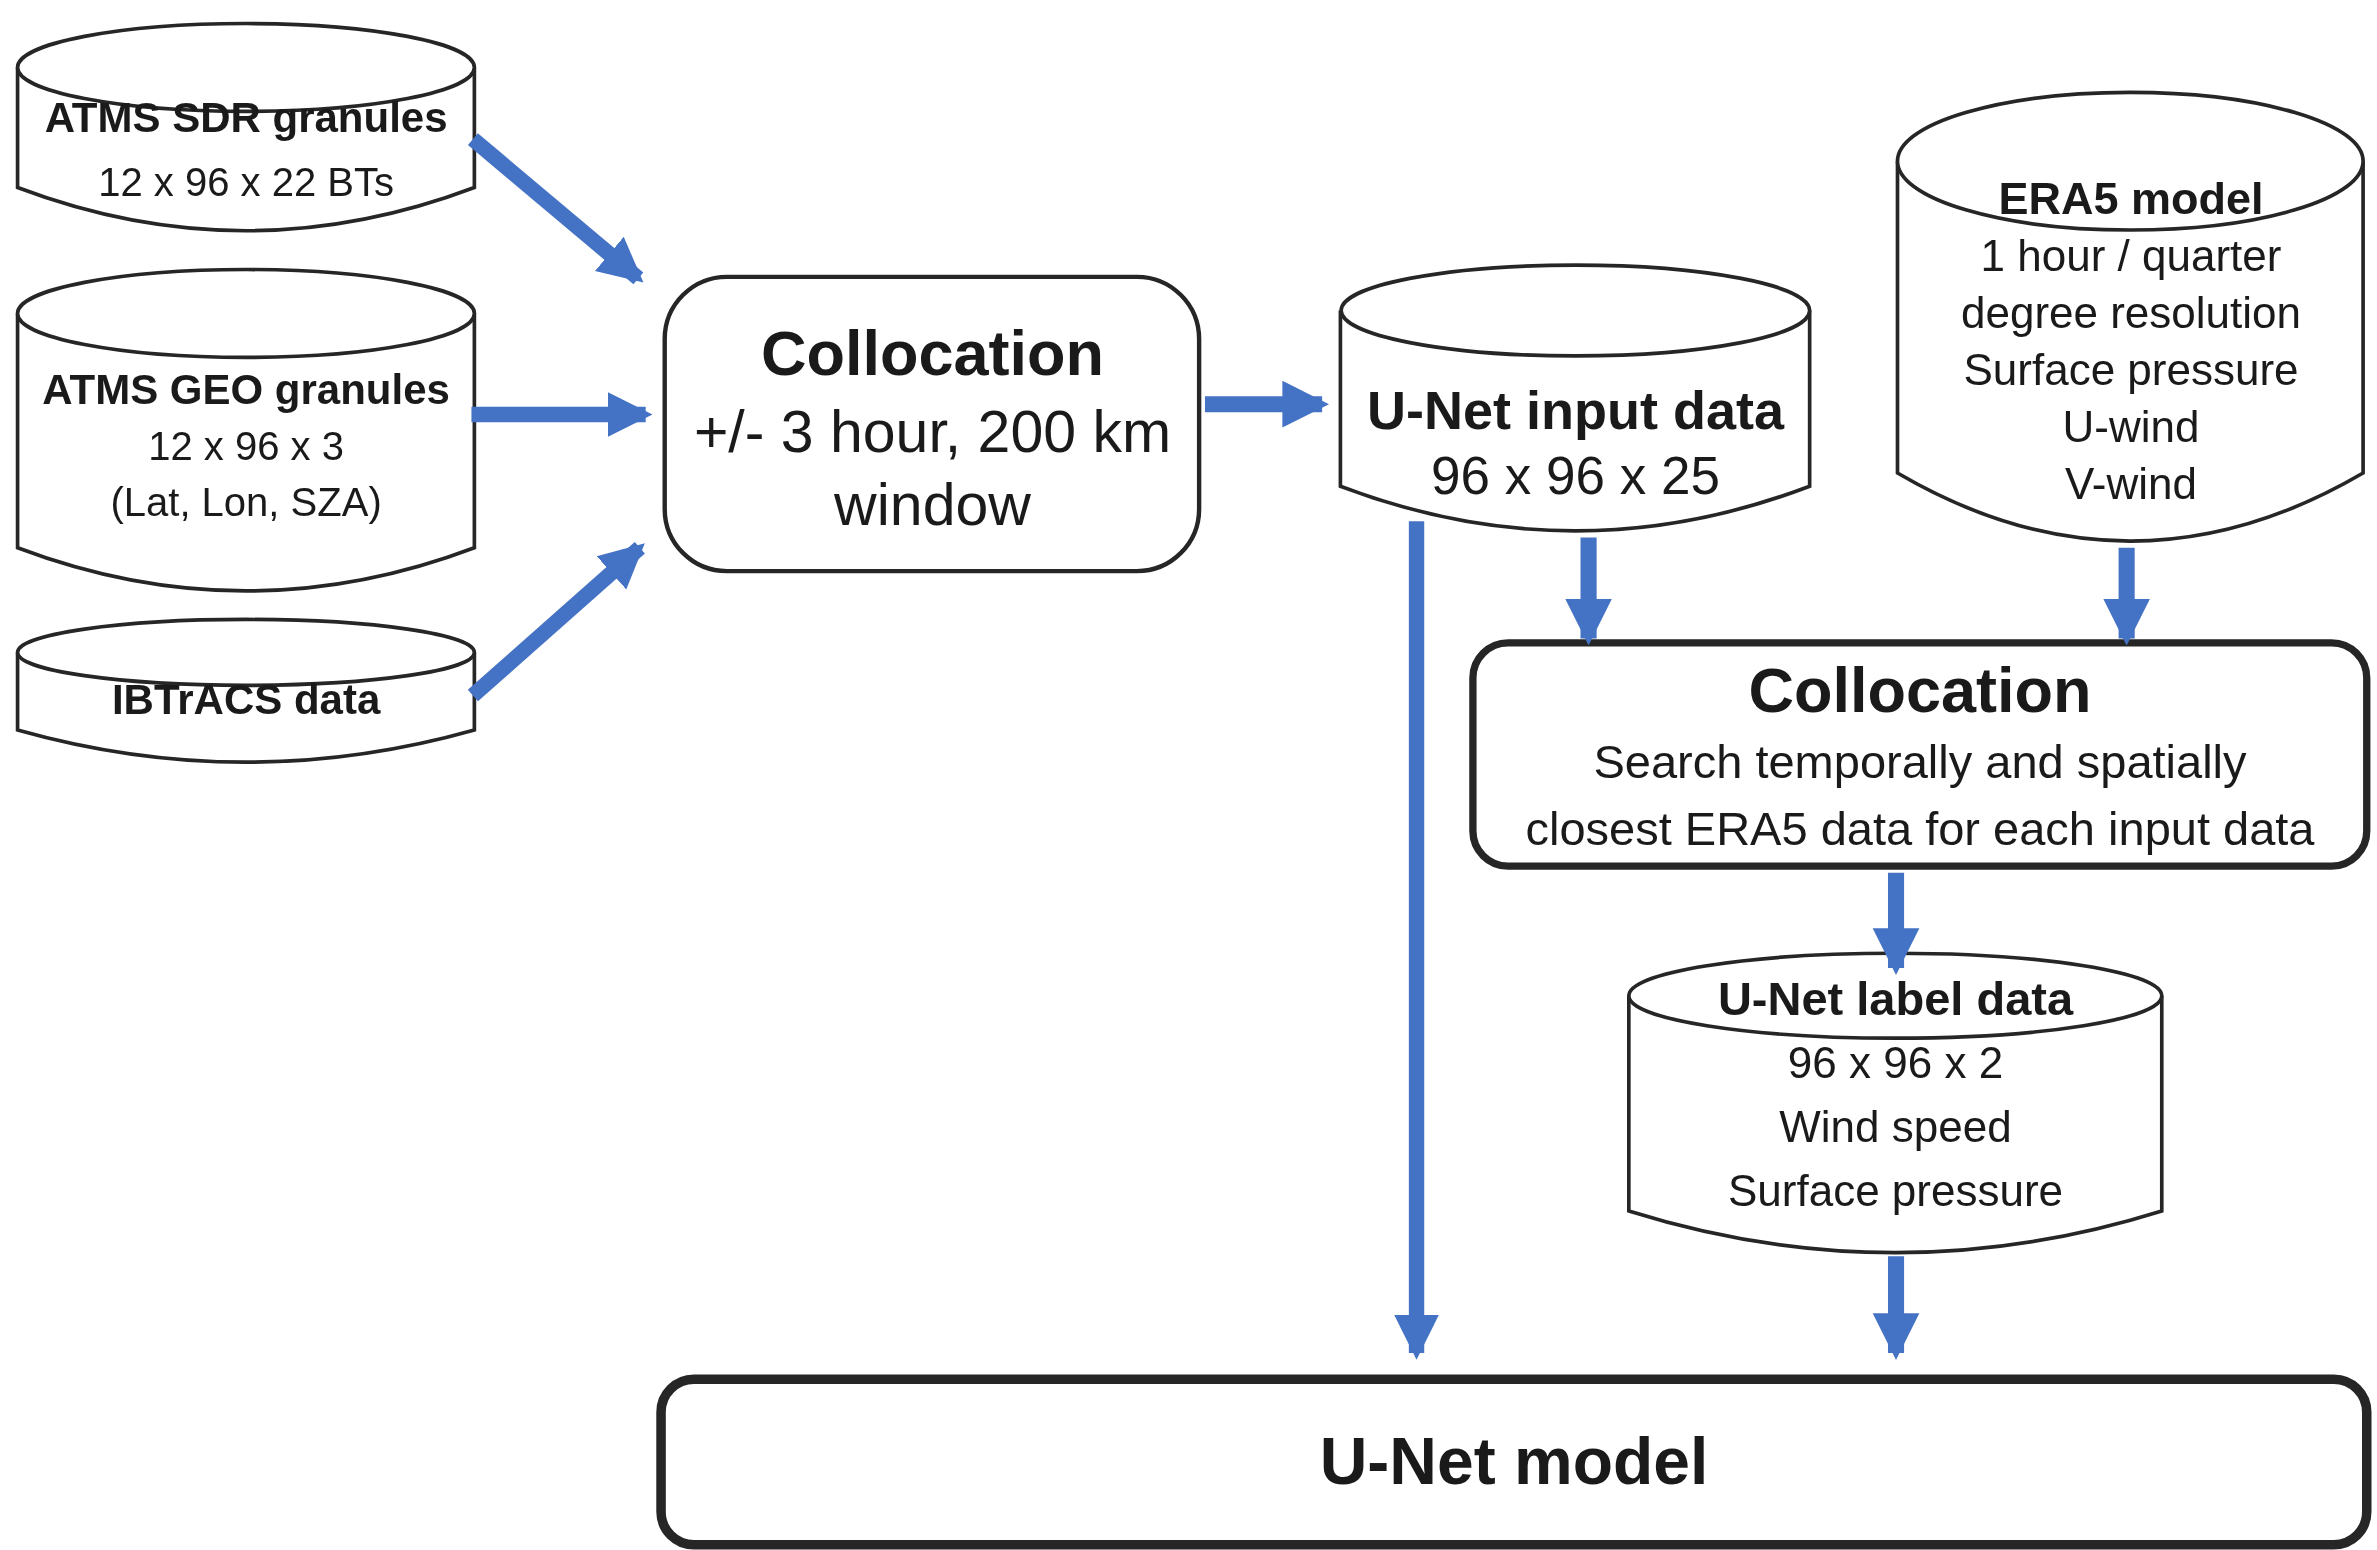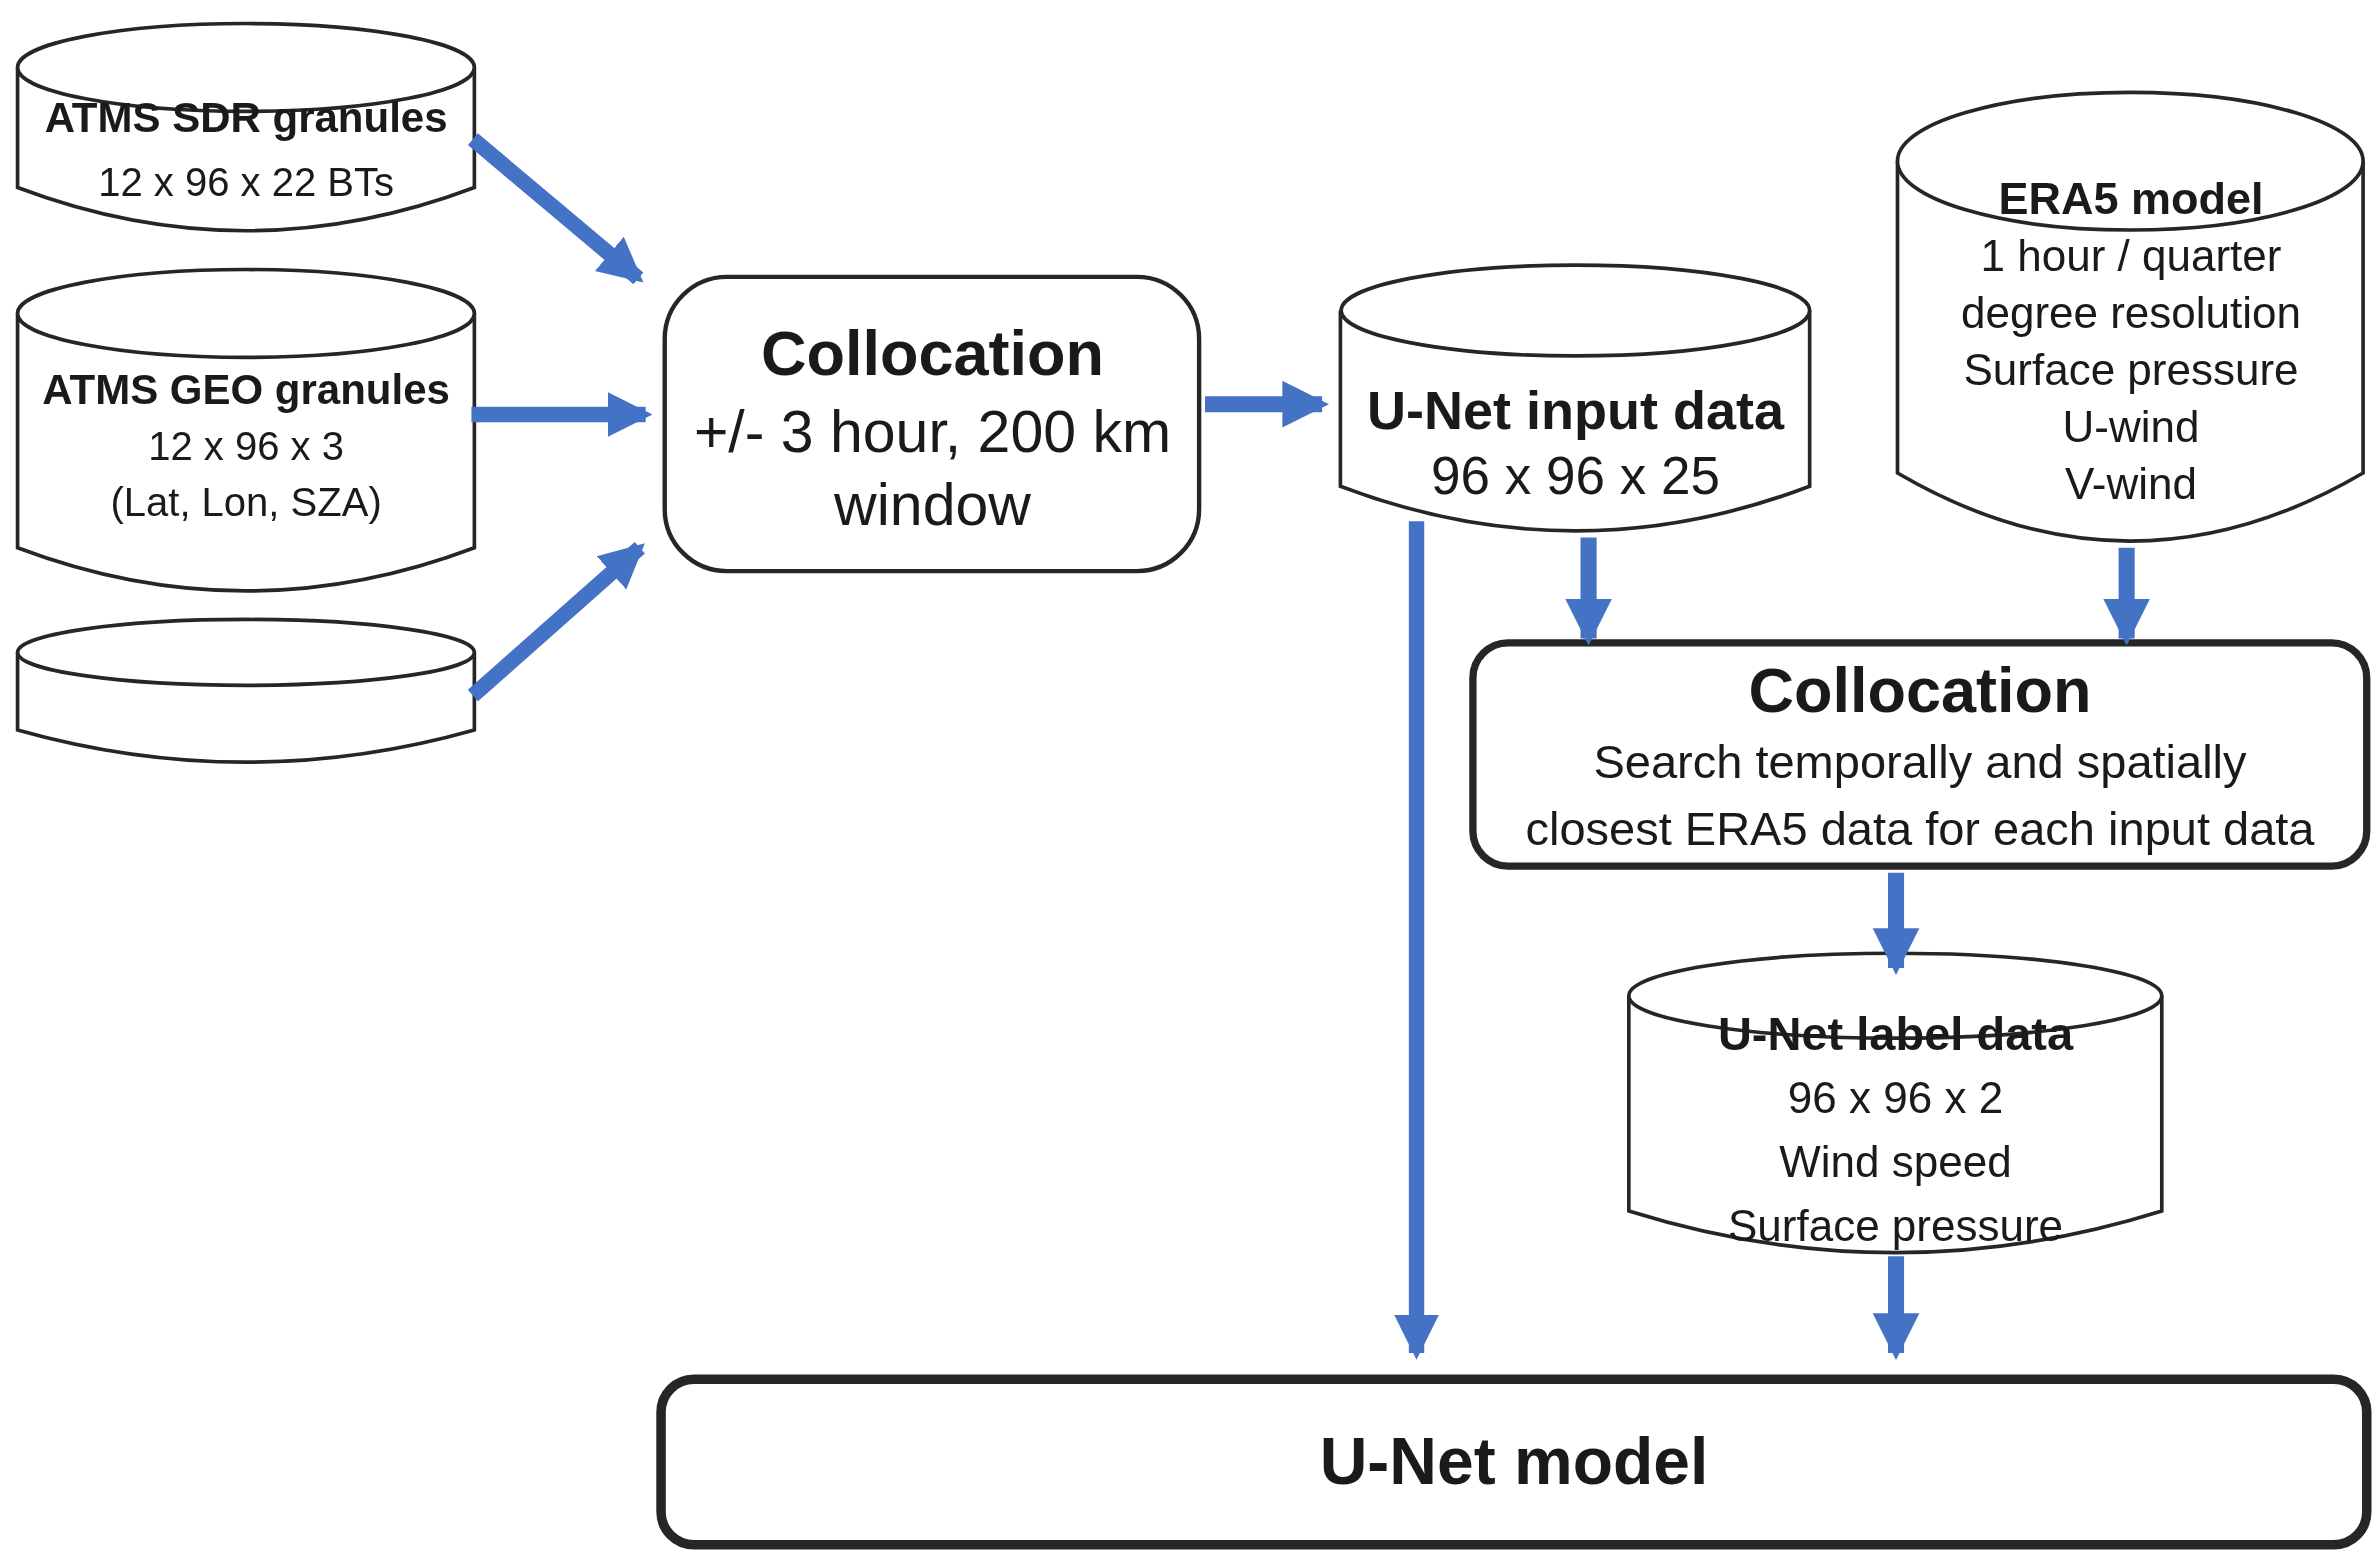--- a/index.html
+++ b/index.html
@@ -88,20 +88,23 @@
     <div class="line b" style="font-size:42px; line-height:64px;">ATMS SDR granules</div>
     <div class="line" style="font-size:40px; line-height:64px;">12 x 96 x 22 BTs</div>
   </div>
 
   <div class="node-label" style="left:17.6px; top:362px; width:457px;">
     <div class="line b" style="font-size:42px; line-height:56px;">ATMS GEO granules</div>
     <div class="line" style="font-size:40px; line-height:56px;">12 x 96 x 3</div>
     <div class="line" style="font-size:40px; line-height:56px;">(Lat, Lon, SZA)</div>
   </div>
 
+  <div class="node-label" style="left:17.6px; top:668px; width:457px;">
+    <div class="line b" style="font-size:42px; line-height:63px;">IBTrACS data</div>
+  </div>
 
   <div class="node-label" style="left:665px; top:310px; width:535px;">
     <div class="line b" style="font-size:63px; line-height:86px;">Collocation</div>
     <div class="line" style="font-size:59px; line-height:73px;">+/- 3 hour, 200 km</div>
     <div class="line" style="font-size:59px; line-height:73px;">window</div>
   </div>
 
   <div class="node-label" style="left:1341px; top:354px; width:469px;">
     <div class="line b" style="font-size:54px; line-height:64px;margin-top:24px;">U-Net input data</div>
     <div class="line" style="font-size:53px; line-height:67px;">96 x 96 x 25</div>
@@ -115,21 +118,21 @@
     <div class="line" style="font-size:44px; line-height:57px;">U-wind</div>
     <div class="line" style="font-size:44px; line-height:57px;">V-wind</div>
   </div>
 
   <div class="node-label" style="left:1473px; top:652px; width:894px;">
     <div class="line b" style="font-size:63px; line-height:76px;">Collocation</div>
     <div class="line" style="font-size:47px; line-height:67px;">Search temporally and spatially</div>
     <div class="line" style="font-size:47px; line-height:67px;">closest ERA5 data for each input data</div>
   </div>
 
-  <div class="node-label" style="left:1629px; top:1002px; width:533px;">
+  <div class="node-label" style="left:1629px; top:967px; width:533px;">
     <div class="line b" style="font-size:47px; line-height:64px;">U-Net label data</div>
     <div class="line" style="font-size:44px; line-height:64px;">96 x 96 x 2</div>
     <div class="line" style="font-size:44px; line-height:64px;">Wind speed</div>
     <div class="line" style="font-size:44px; line-height:64px;">Surface pressure</div>
   </div>
 
   <div class="node-label model-label" style="left:661px; top:1379px; width:1706px; height:165px;">
     <div class="line b" style="font-size:66px; line-height:81px;">U-Net model</div>
   </div>
 

